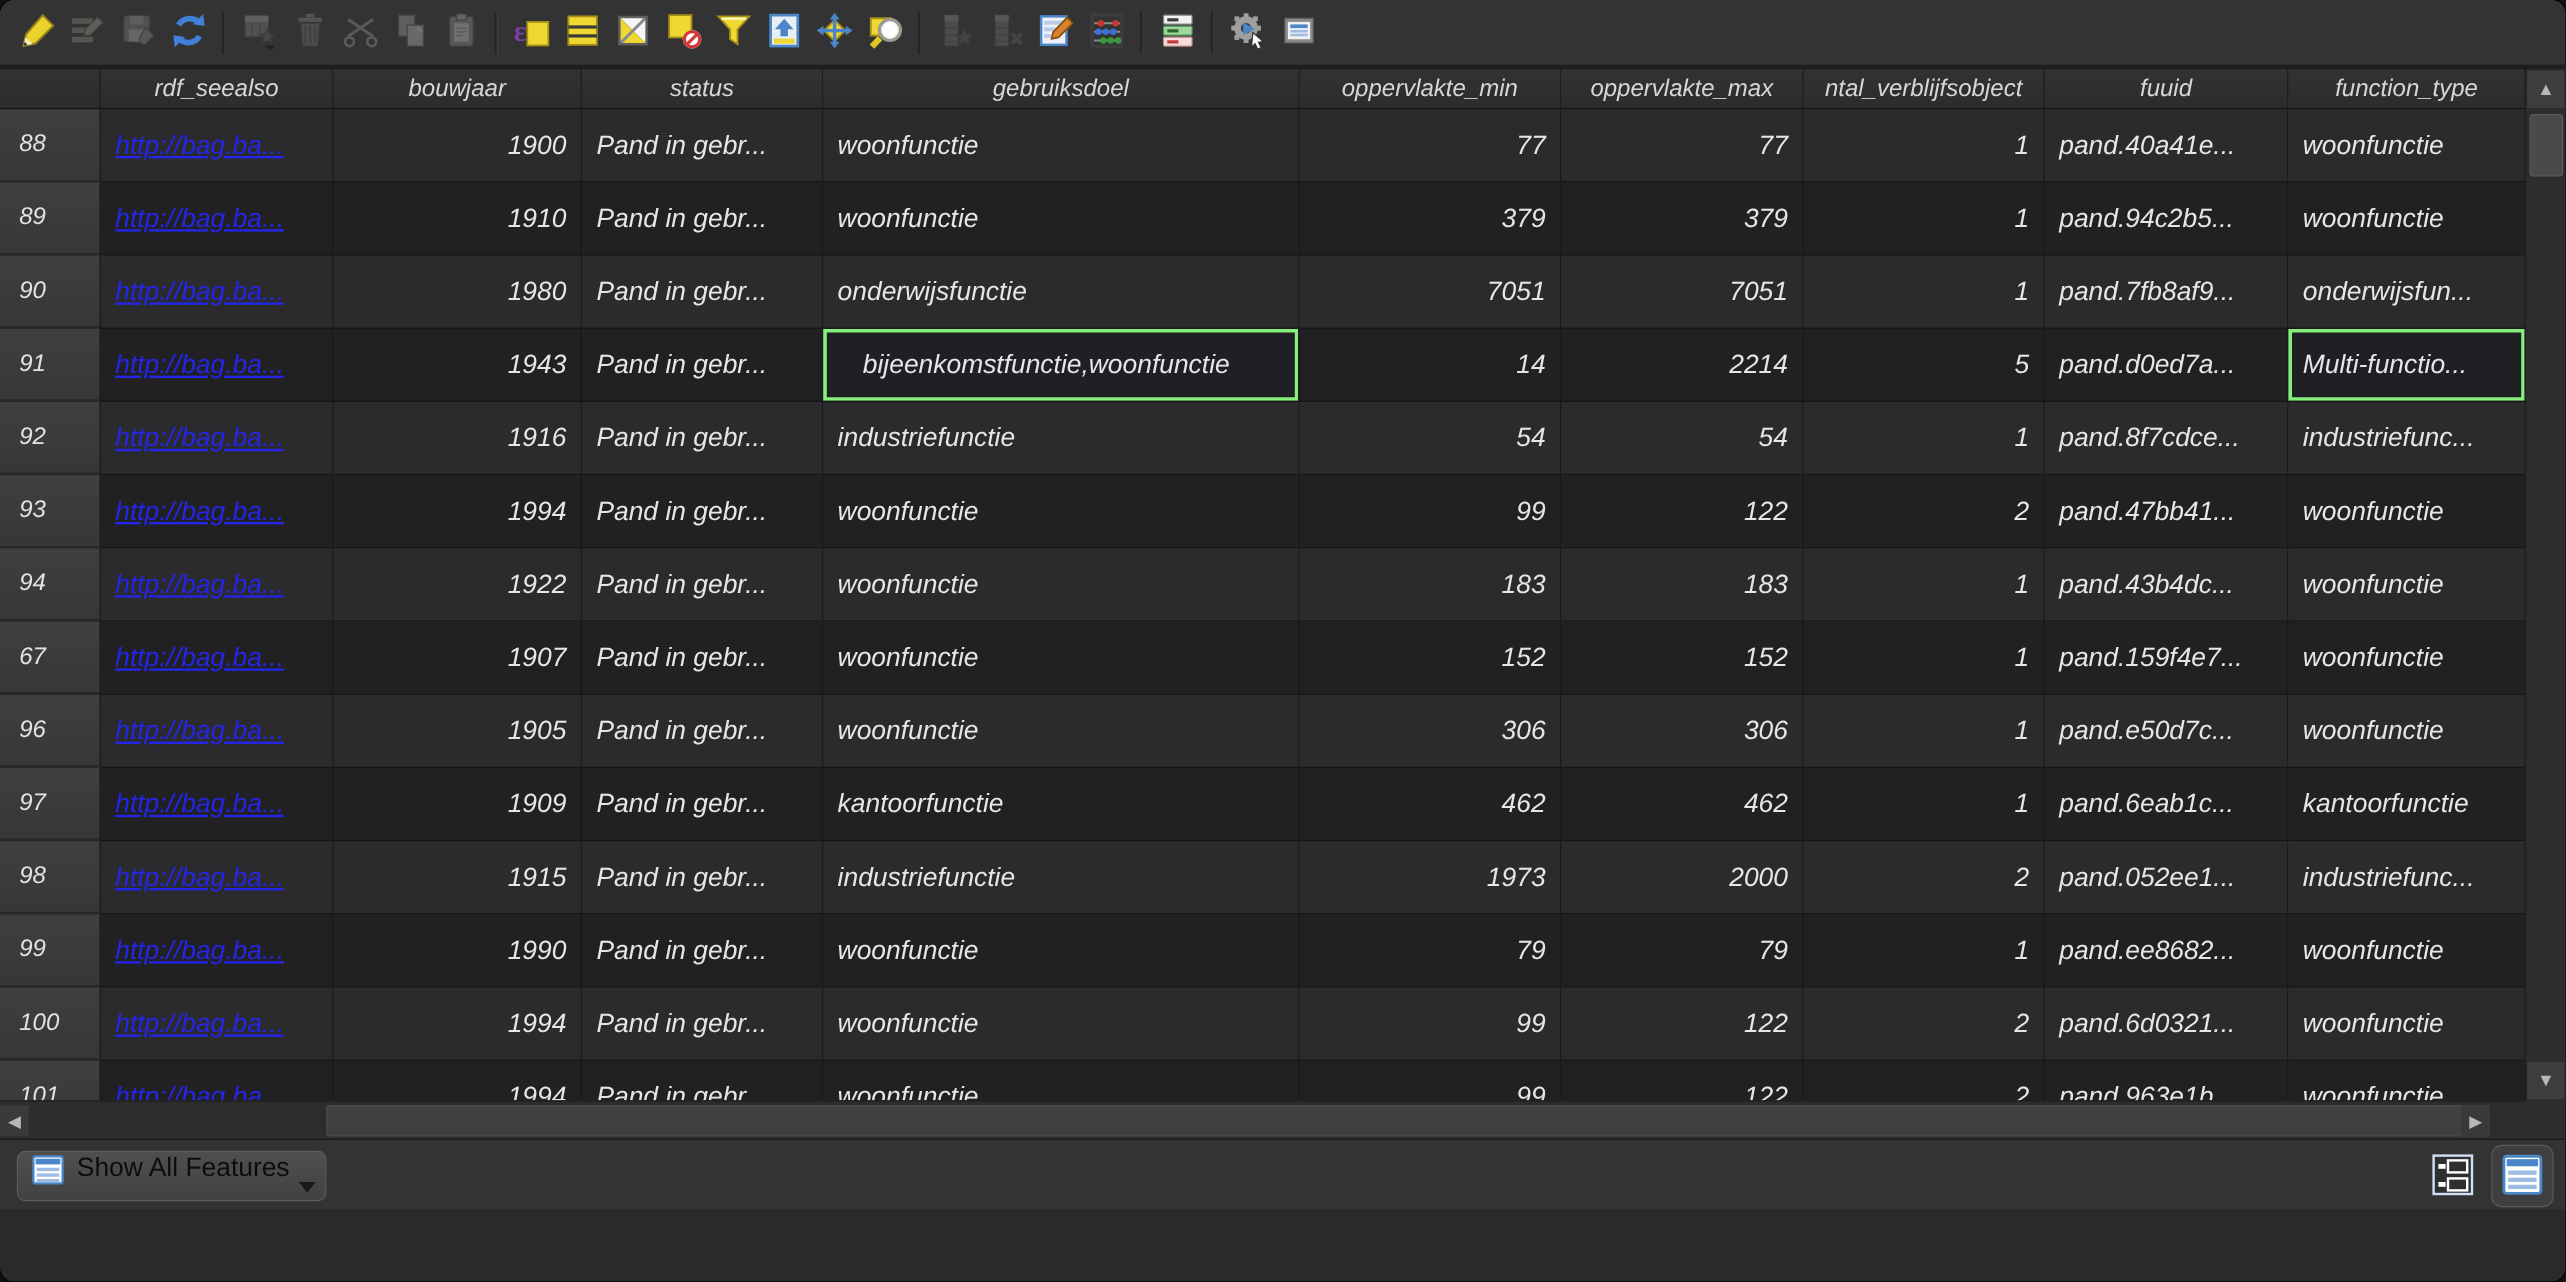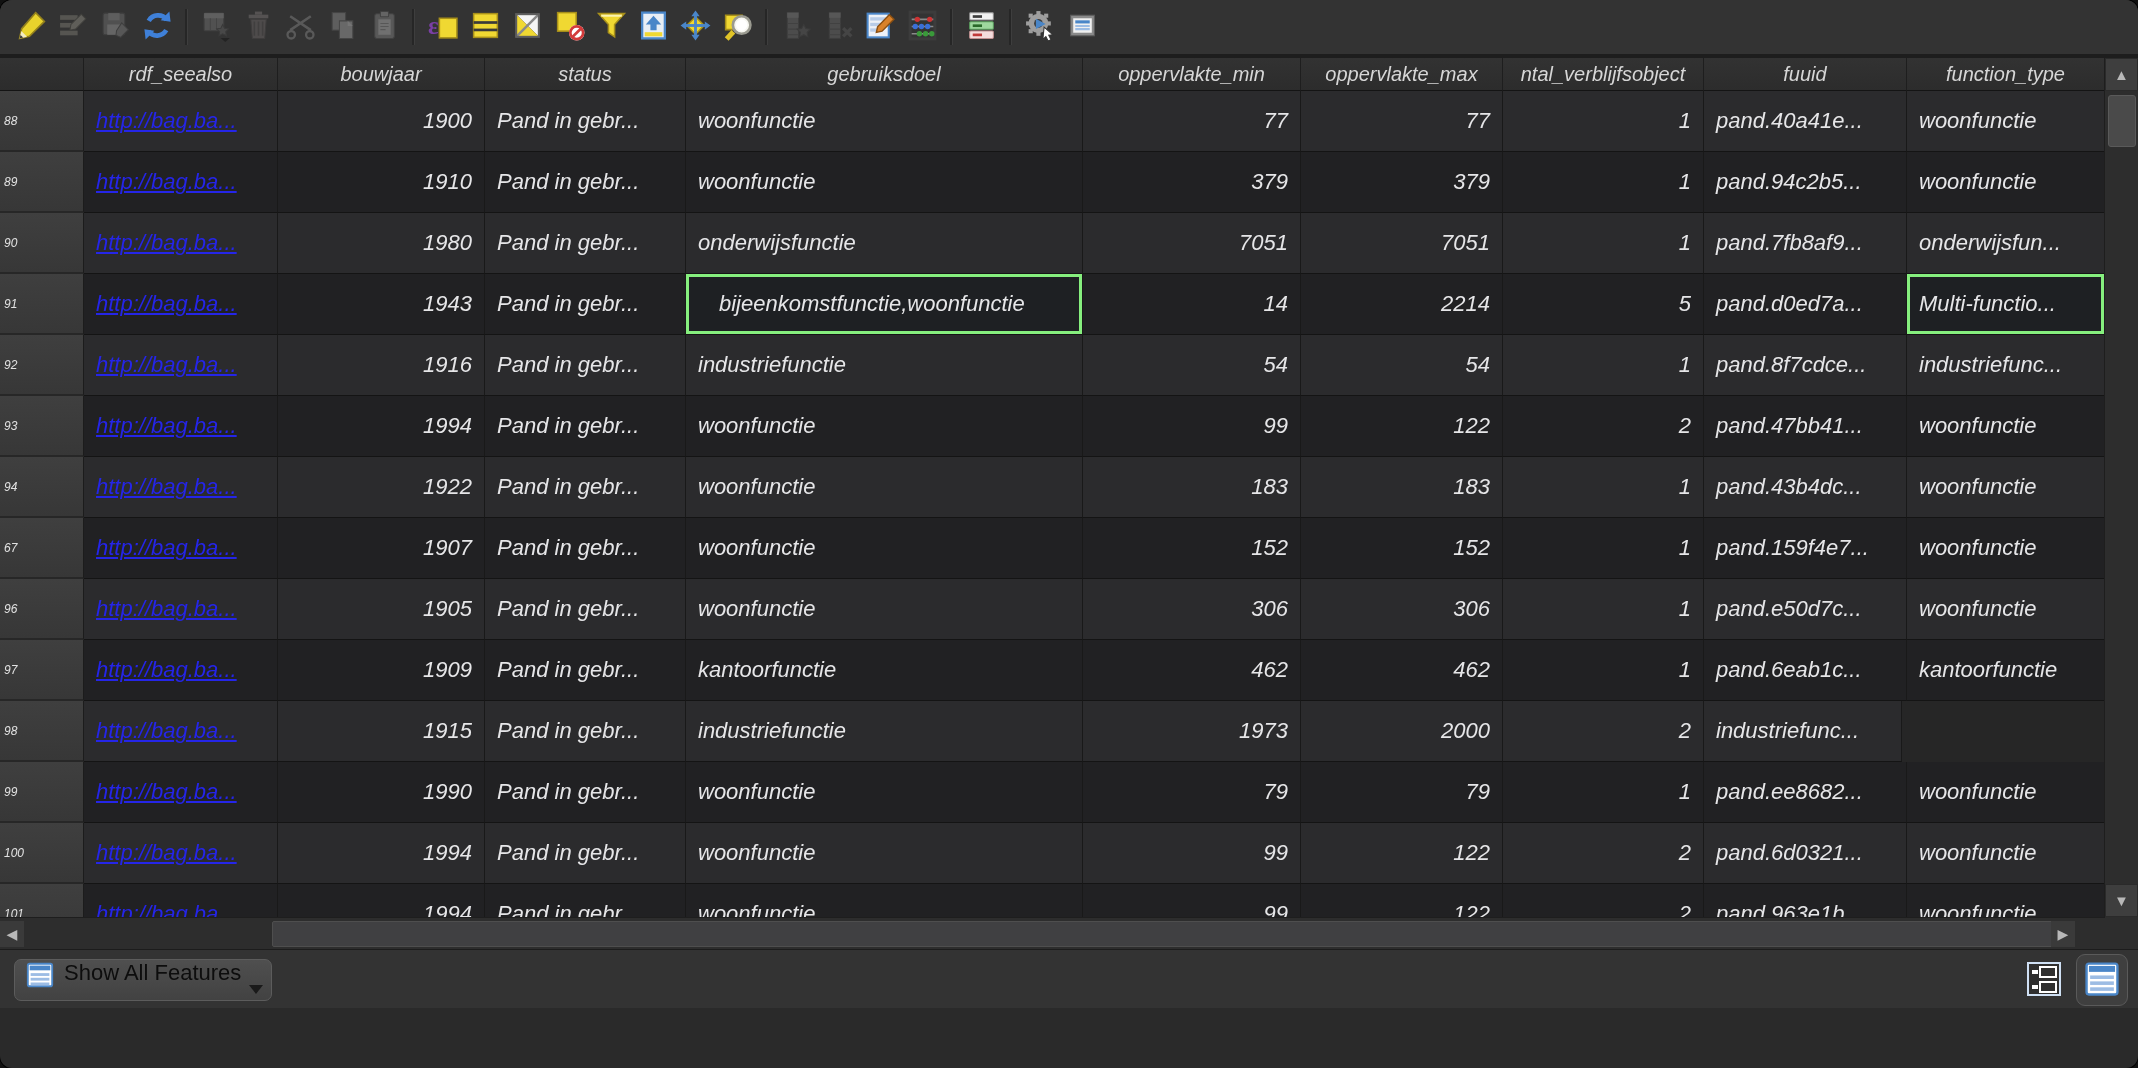--- a/index.html
+++ b/index.html
@@ -21,21 +21,21 @@
   
   .tablearea{position:relative;width:2138px;height:891px;background:#262626;font-style:italic;}
   .grid{position:absolute;left:0;top:0;width:2105px;}
   .hrow{display:flex;height:33px;}
   .hcell{box-sizing:border-box;height:33px;background:linear-gradient(#323232,#2c2c2c);border-right:1px solid #1e1e1e;border-bottom:1px solid #141414;color:#d6d6d6;font-size:20px;display:flex;align-items:center;justify-content:center;overflow:hidden;white-space:nowrap;}
   .rows{height:826px;overflow:hidden;}
   .row{display:flex;height:61px;}
   .cell{box-sizing:border-box;height:61px;border-right:1px solid #191919;border-bottom:1px solid #141414;font-size:22px;color:#e6e6e8;display:flex;align-items:center;padding:0 12px;white-space:nowrap;overflow:hidden;background:#2b2b2d;}
   .row.odd .cell{background:#212123;}
   .cell.r{justify-content:flex-end;}
-  .cell.rownum{background:linear-gradient(#3f3f3f,#373737) !important;border-right:1px solid #1c1c1c;border-bottom:2px solid #272727;color:#e2e2e2;font-size:12px;padding-left:4px;}
+  .cell.rownum{background:linear-gradient(#3f3f3f,#373737) !important;border-right:1px solid #1c1c1c;border-bottom:2px solid #272727;color:#e2e2e2;font-size:20px;padding-left:16px;}
   .cell.hl{box-shadow:inset 0 0 0 3px #86ef7e;background:#1e2023 !important;}
   .cell a{color:#2525e8;text-decoration:underline;}
   
   .vscroll{position:absolute;right:0;top:0;width:33px;height:859px;background:#2d2d2d;border-left:1px solid #1e1e1e;}
   .vs-btn{position:absolute;left:0;width:33px;height:33px;background:#3e3e3e;border:1px solid #2a2a2a;box-sizing:border-box;display:flex;align-items:center;justify-content:center;color:#b8b8b8;font-size:15px;}
   .vs-up{top:0;}
   .vs-down{bottom:0;}
   .vs-thumb{position:absolute;left:3px;top:37px;width:26px;height:50px;background:#4a4a4a;border:1px solid #5a5a5a;border-radius:3px;}
   .hscroll{position:absolute;left:0;top:859px;width:2105px;height:32px;background:#2d2d2d;border-top:1px solid #1e1e1e;box-sizing:border-box;}
   .hs-btn{position:absolute;top:3px;width:24px;height:26px;background:#3a3a3a;display:flex;align-items:center;justify-content:center;color:#b8b8b8;font-size:14px;}
@@ -428,20 +428,21 @@
             <div class="cell rownum" style="width: 84px;">98</div>
             <div class="cell" style="width: 194px;">
               <a href="#">http://bag.ba...</a>
             </div>
             <div class="cell r" style="width: 207px;">1915</div>
             <div class="cell" style="width: 201px;">Pand in gebr...</div>
             <div class="cell" style="width: 397px;">industriefunctie</div>
             <div class="cell r" style="width: 218px;">1973</div>
             <div class="cell r" style="width: 202px;">2000</div>
             <div class="cell r" style="width: 201px;">2</div>
+            <div class="cell" style="width: 203px;">pand.052ee1...</div>
             <div class="cell" style="width: 198px;">industriefunc...</div>
           </div>
           <div class="row odd">
             <div class="cell rownum" style="width: 84px;">99</div>
             <div class="cell" style="width: 194px;">
               <a href="#">http://bag.ba...</a>
             </div>
             <div class="cell r" style="width: 207px;">1990</div>
             <div class="cell" style="width: 201px;">Pand in gebr...</div>
             <div class="cell" style="width: 397px;">woonfunctie</div>

